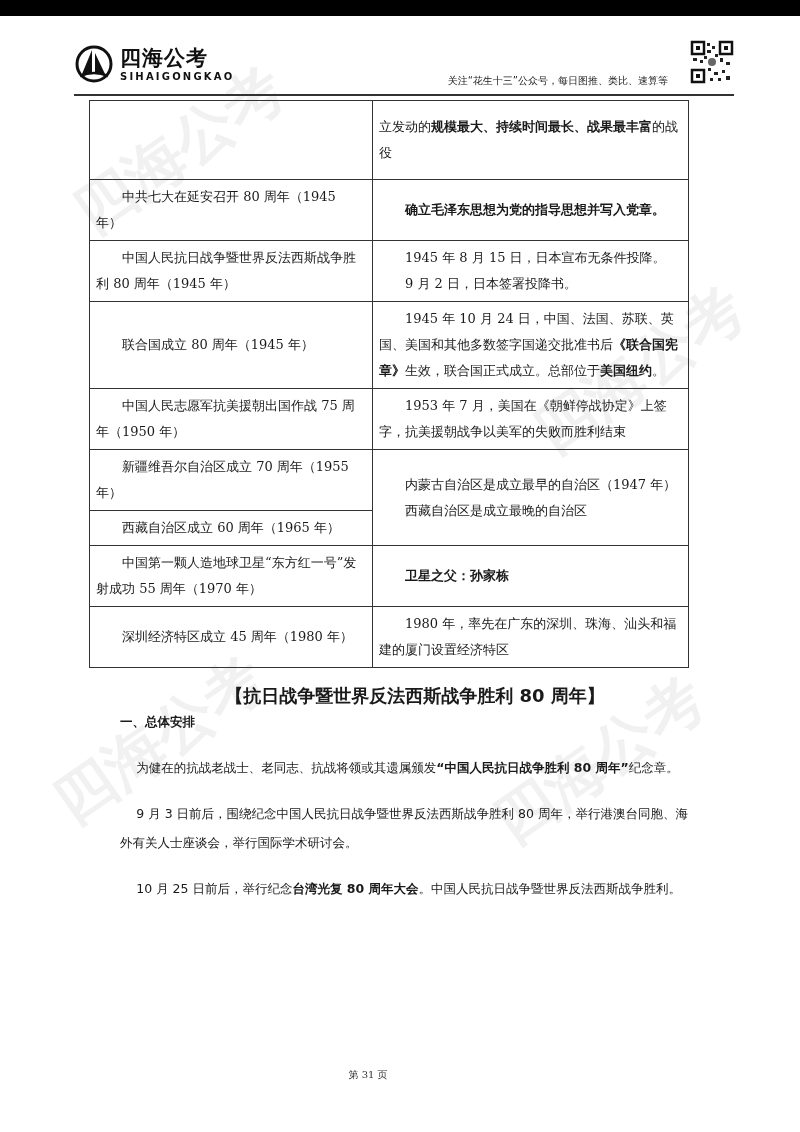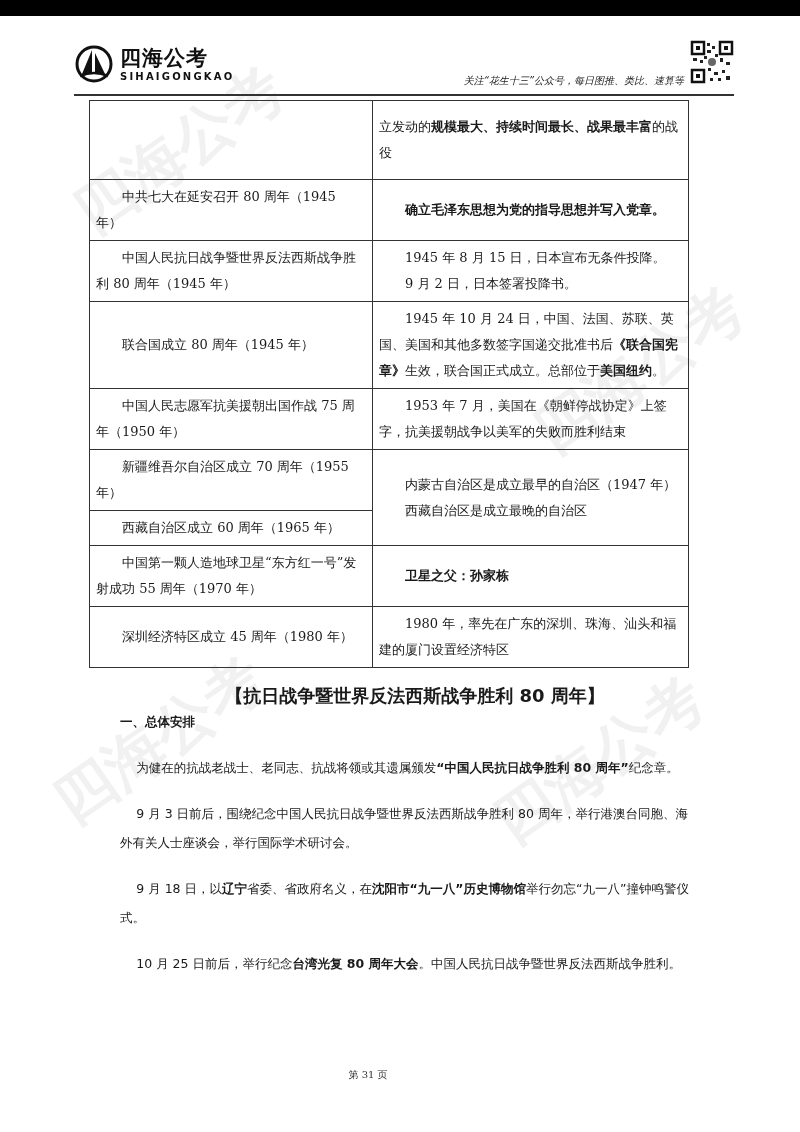--- a/index.html
+++ b/index.html
@@ -9,21 +9,21 @@
     font-family: "DejaVu Serif", "Liberation Serif", serif;
     color: #1a1a1a;
   }
   .topbar { position: absolute; left: 0; top: 0; width: 800px; height: 16px; background: #000; }
   .header { position: absolute; left: 74px; top: 40px; width: 660px; height: 52px; }
   .logo { position: absolute; left: 0; top: 4px; display: flex; align-items: center; }
   .logo-mark { width: 40px; height: 40px; }
   .logo-text { margin-left: 6px; }
   .logo-cn { font-family: "DejaVu Sans", sans-serif; font-weight: bold; font-size: 21px; letter-spacing: 1px; color: #111; line-height: 22px; }
   .logo-en { font-family: "DejaVu Sans", sans-serif; font-weight: bold; font-size: 10px; letter-spacing: 2.2px; color: #111; margin-top: 2px; }
-  .header-note { position: absolute; right: 50px; top: 34px; font-family: "DejaVu Sans", sans-serif; font-size: 10px; color: #222; font-style: italic; }
+  .header-note { position: absolute; right: 66px; top: 34px; font-family: "DejaVu Sans", sans-serif; font-size: 10px; color: #222; }
   .qr { position: absolute; right: 0; top: 0; width: 44px; height: 44px; }
   .header-rule { position: absolute; left: 74px; top: 94px; width: 660px; height: 2px; background: #333; }
 
   table.events { position: absolute; left: 89px; top: 100px; width: 600px; border-collapse: collapse; font-size: 13px; }
   table.events td { border: 1px solid #333; padding: 4px 6px; vertical-align: middle; line-height: 26px; }
   table.events td.left { width: 270px; }
   .ind { text-indent: 2em; }
   b { font-weight: bold; }
 
   .section-title { position: absolute; left: 96px; top: 684px; width: 638px; text-align: center;
@@ -136,18 +136,17 @@
     </tbody>
 </table>
 
 <div class="section-title">【抗日战争暨世界反法西斯战争胜利 80 周年】</div>
 
 <div class="body-text">
   <p class="sub-h">一、总体安排</p>
   <div id="paras">
       <p class="p"><span>为健在的抗战老战士、老同志、抗战将领或其遗属颁发</span><b>“中国人民抗日战争胜利 80 周年”</b><span>纪念章。</span></p>
       <p class="p"><span>9 月 3 日前后，围绕纪念中国人民抗日战争暨世界反法西斯战争胜利 80 周年，举行港澳台同胞、海外有关人士座谈会，举行国际学术研讨会。</span></p>
-      <p class="p"><span>9 月 18 日，以</span><b>辽宁</b><span>省委、省政府名义，在</span><b>沈阳市“九一八”历史博物馆</b><span>举行勿忘“九一八”撞钟鸣警仪式。</span></p>
       <p class="p"><span>10 月 25 日前后，举行纪念</span><b>台湾光复 80 周年大会</b><span>。中国人民抗日战争暨世界反法西斯战争胜利。</span></p>
     </div>
 </div>
 
 <div class="footer">第 31 页</div>
 
 </body></html>

